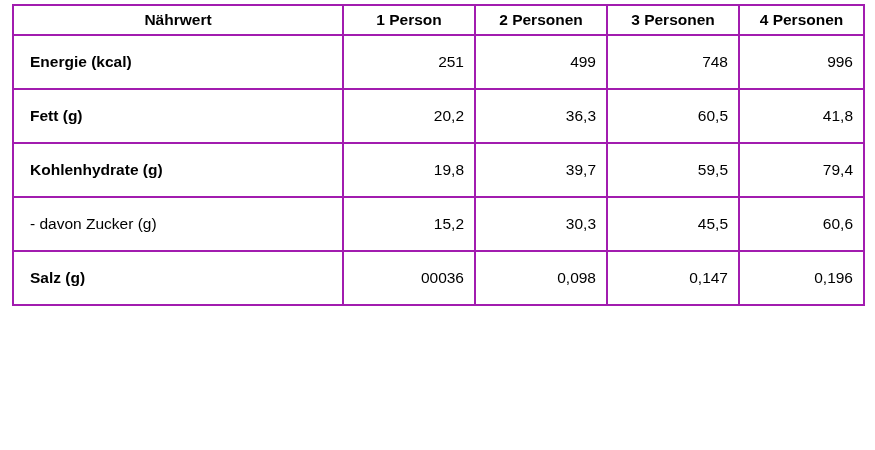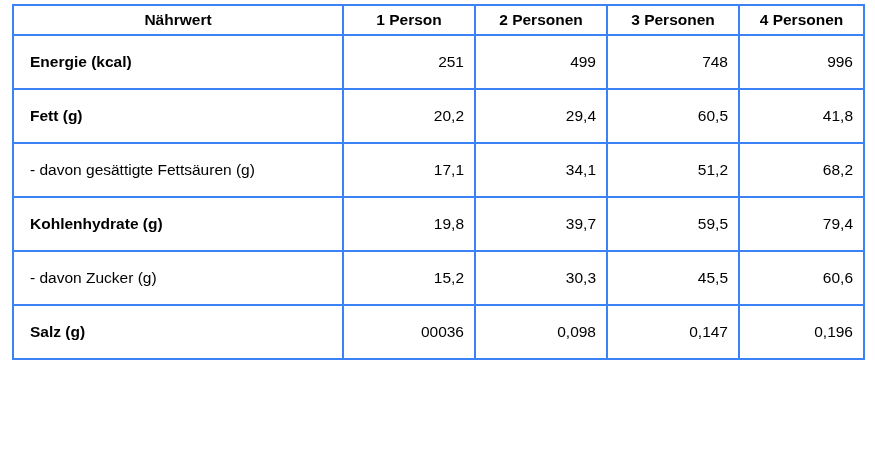--- a/index.html
+++ b/index.html
@@ -20,21 +20,21 @@
     box-sizing: border-box;
     padding: 4px 12px 8px 12px;
   }
   table.nutrition {
     border-collapse: collapse;
     width: 851px;
     table-layout: fixed;
   }
   table.nutrition th,
   table.nutrition td {
-    border: 2px solid #3b82f6;
+    border: 2px solid #a21caf;
     font-size: 15.5px;
     line-height: 1.1;
     vertical-align: middle;
     box-sizing: border-box;
   }
   
   table.nutrition thead th {
     font-weight: bold;
     text-align: center;
     height: 30px;
@@ -85,30 +85,23 @@
       <tr>
         <td class="label bold">Energie (kcal)</td>
         <td class="num">251</td>
         <td class="num">499</td>
         <td class="num">748</td>
         <td class="num">996</td>
       </tr>
       <tr>
         <td class="label bold">Fett (g)</td>
         <td class="num">20,2</td>
-        <td class="num">29,4</td>
+        <td class="num">36,3</td>
         <td class="num">60,5</td>
         <td class="num">41,8</td>
-      </tr>
-      <tr>
-        <td class="label">- davon gesättigte Fettsäuren (g)</td>
-        <td class="num">17,1</td>
-        <td class="num">34,1</td>
-        <td class="num">51,2</td>
-        <td class="num">68,2</td>
       </tr>
       <tr>
         <td class="label bold">Kohlenhydrate (g)</td>
         <td class="num">19,8</td>
         <td class="num">39,7</td>
         <td class="num">59,5</td>
         <td class="num">79,4</td>
       </tr>
       <tr>
         <td class="label">- davon Zucker (g)</td>

